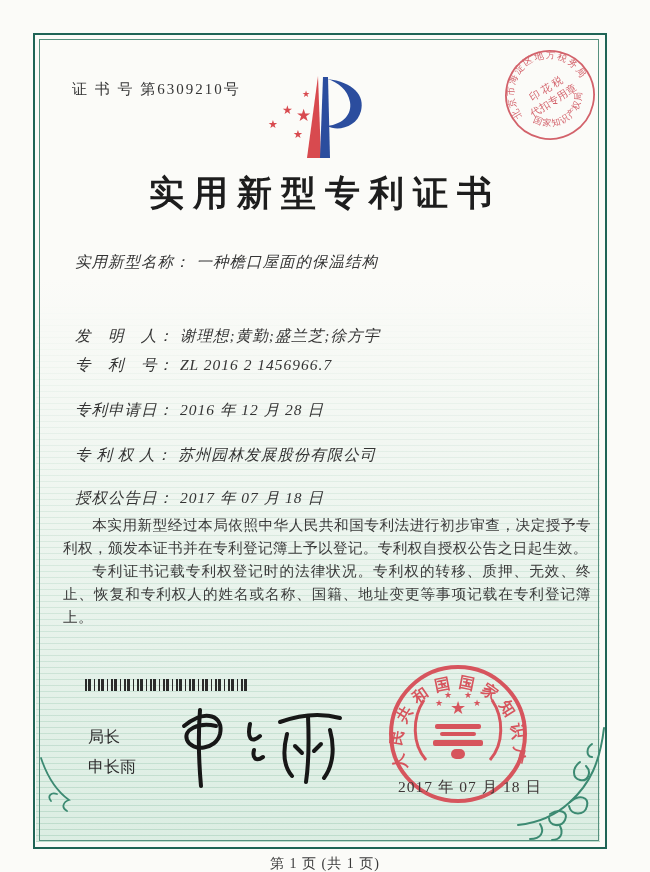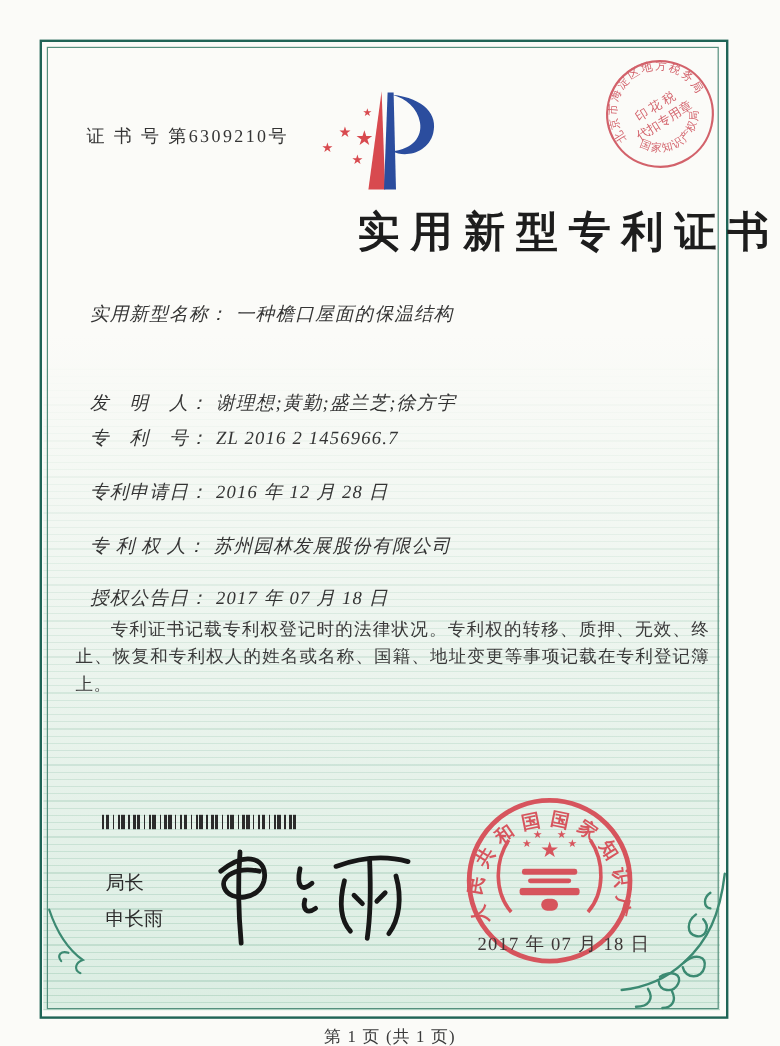--- a/index.html
+++ b/index.html
@@ -8,25 +8,25 @@
   .border-outer{position:absolute;left:33px;top:33px;width:570px;height:812px;border:2.5px solid #1f6456;}
   .border-inner{position:absolute;left:39px;top:39px;width:558px;height:800px;border:1px solid #55907e;}
   
   .bg-tint{position:absolute;left:36px;top:36px;width:564px;height:806px;
     background:linear-gradient(to bottom, rgba(235,245,238,0) 30%, rgba(214,235,223,.85) 100%);}
   .bg-lines{position:absolute;left:36px;top:36px;width:564px;height:806px;
     background:repeating-linear-gradient(0deg, rgba(110,175,145,.28) 0 1px, transparent 1px 6px);
     -webkit-mask-image:linear-gradient(to bottom, transparent 0 32%, rgba(0,0,0,.55) 60%, #000 100%);
     mask-image:linear-gradient(to bottom, transparent 0 32%, rgba(0,0,0,.55) 60%, #000 100%);}
   .txt{color:#343434;}
-  .cert-no{position:absolute;left:72px;top:80px;font-size:15px;letter-spacing:2px;margin-top:24px;}
+  .cert-no{position:absolute;left:72px;top:80px;font-size:15px;letter-spacing:2px;}
   .logo{position:absolute;left:262px;top:74px;width:112px;height:86px;}
   .logo .star{position:absolute;color:#d84a4f;line-height:1;}
   .tax-stamp{position:absolute;left:490px;top:35px;width:120px;height:120px;opacity:.85;}
-  .title{position:absolute;left:0;top:170px;width:650px;text-align:right;
+  .title{position:absolute;left:0;top:170px;width:650px;text-align:center;
     font-size:35px;font-weight:700;letter-spacing:9px;color:#1d1d1d;}
   .field{position:absolute;left:75px;font-size:15.5px;white-space:nowrap;font-style:italic;}
   .field .lab{letter-spacing:1px;}
   .field .val{margin-left:6px;letter-spacing:1px;}
   .paras{position:absolute;left:63px;top:514px;width:528px;font-size:14.6px;line-height:1.58;
     text-align:justify;color:#3a3a3a;letter-spacing:.4px;}
   .paras p{margin:0;text-indent:2em;}
   .barcode{position:absolute;left:85px;top:679px;width:163px;height:12px;
     background:repeating-linear-gradient(90deg,#2b2b2b 0 2px,transparent 2px 3px,#2b2b2b 3px 6px,transparent 6px 9px,#2b2b2b 9px 10px,transparent 10px 13px);}
   .signer{position:absolute;left:88px;top:722px;font-size:16px;line-height:1.85;color:#2c2c2c;
@@ -113,20 +113,21 @@
     <span class="lab">专利申请日：</span><span class="val">2016 年 12 月 28 日</span>
   </div>
   <div class="field txt" style="top:445px;">
     <span class="lab">专 利 权 人：</span><span class="val">苏州园林发展股份有限公司</span>
   </div>
   <div class="field txt" style="top:488px;">
     <span class="lab">授权公告日：</span><span class="val">2017 年 07 月 18 日</span>
   </div>
 
   <div class="paras">
+    <p>本实用新型经过本局依照中华人民共和国专利法进行初步审查，决定授予专利权，颁发本证书并在专利登记簿上予以登记。专利权自授权公告之日起生效。</p>
     <p>专利证书记载专利权登记时的法律状况。专利权的转移、质押、无效、终止、恢复和专利权人的姓名或名称、国籍、地址变更等事项记载在专利登记簿上。</p>
   </div>
 
   <div class="barcode"></div>
 
   <div class="signer">
     <div>局长</div>
     <div>申长雨</div>
   </div>
 

